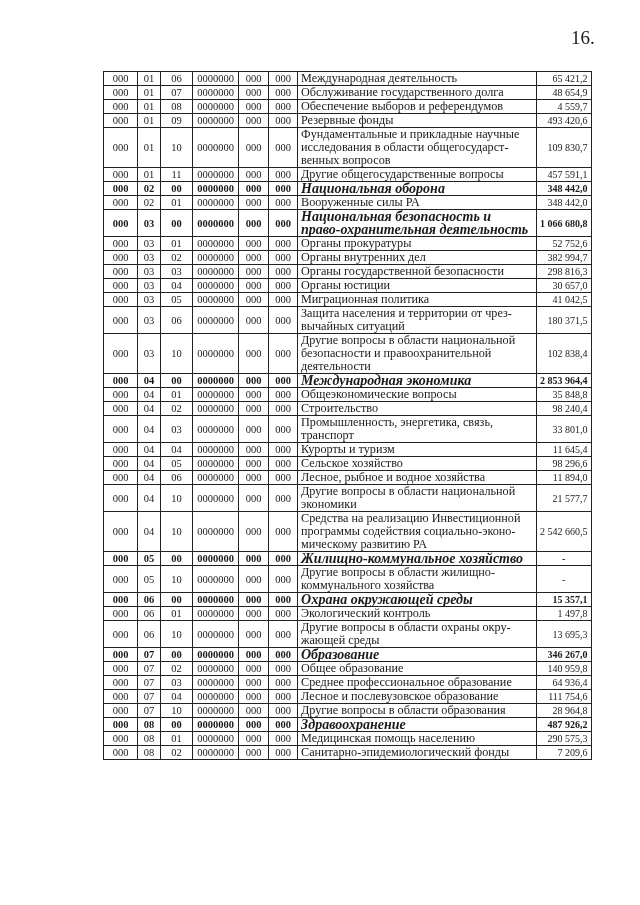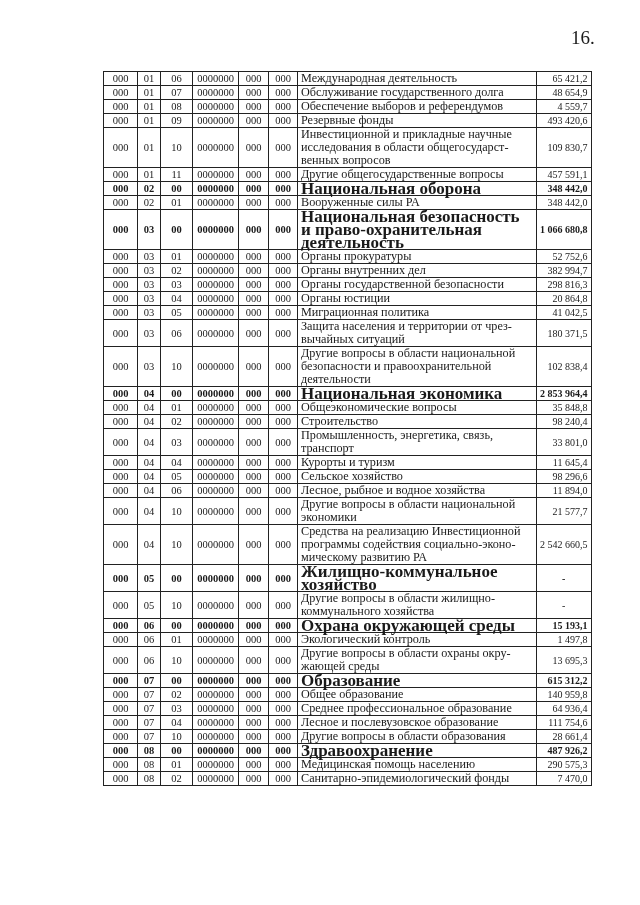--- a/index.html
+++ b/index.html
@@ -6,21 +6,21 @@
   body { width:640px; height:905px; position:relative; overflow:hidden;
          font-family:"Liberation Serif", serif; color:#1a1a1a; }
   .page-num { position:absolute; left:571px; top:27px; font-size:19px; }
   table.budget { position:absolute; left:103px; top:71px; border-collapse:collapse;
                  font-size:12.2px; line-height:13px; }
   table.budget td { border:1px solid #222; padding:0 3px; vertical-align:middle; height:13px; }
   td.c { text-align:center; font-size:10.5px; padding:0 2px; }
   td.name { text-align:left; }
   td.val { text-align:right; font-size:10px; padding-right:4px; white-space:nowrap;margin-left:35px; }
   tr.bold td { font-weight:bold; }
-  tr.bold td.name { font-size:17px; }
+  tr.bold td.name { font-size:14px;font-style:italic; }
   col.c1 { width:34px; } col.c2 { width:23px; } col.c3 { width:32px; }
   col.c4 { width:46px; } col.c5 { width:30px; } col.c6 { width:29px; }
   col.c7 { width:239px; } col.c8 { width:47px; }
   td.center { text-align:center; }
 </style>
 </head>
 <body>
 
 <div class="page-num">16.</div>
 
@@ -76,21 +76,21 @@
         <td class="name">Резервные фонды</td>
         <td class="val">493 420,6</td>
       </tr>
       <tr>
         <td class="c">000</td>
         <td class="c">01</td>
         <td class="c">10</td>
         <td class="c">0000000</td>
         <td class="c">000</td>
         <td class="c">000</td>
-        <td class="name">Инвестиционной и прикладные научные исследования в области общегосударст-венных вопросов</td>
+        <td class="name">Фундаментальные и прикладные научные исследования в области общегосударст-венных вопросов</td>
         <td class="val">109 830,7</td>
       </tr>
       <tr>
         <td class="c">000</td>
         <td class="c">01</td>
         <td class="c">11</td>
         <td class="c">0000000</td>
         <td class="c">000</td>
         <td class="c">000</td>
         <td class="name">Другие общегосударственные вопросы</td>
@@ -157,21 +157,21 @@
         <td class="val">298 816,3</td>
       </tr>
       <tr>
         <td class="c">000</td>
         <td class="c">03</td>
         <td class="c">04</td>
         <td class="c">0000000</td>
         <td class="c">000</td>
         <td class="c">000</td>
         <td class="name">Органы юстиции</td>
-        <td class="val">20 864,8</td>
+        <td class="val">30 657,0</td>
       </tr>
       <tr>
         <td class="c">000</td>
         <td class="c">03</td>
         <td class="c">05</td>
         <td class="c">0000000</td>
         <td class="c">000</td>
         <td class="c">000</td>
         <td class="name">Миграционная политика</td>
         <td class="val">41 042,5</td>
@@ -196,21 +196,21 @@
         <td class="name">Другие вопросы в области национальной безопасности и правоохранительной деятельности</td>
         <td class="val">102 838,4</td>
       </tr>
       <tr class="bold">
         <td class="c">000</td>
         <td class="c">04</td>
         <td class="c">00</td>
         <td class="c">0000000</td>
         <td class="c">000</td>
         <td class="c">000</td>
-        <td class="name">Национальная экономика</td>
+        <td class="name">Международная экономика</td>
         <td class="val">2 853 964,4</td>
       </tr>
       <tr>
         <td class="c">000</td>
         <td class="c">04</td>
         <td class="c">01</td>
         <td class="c">0000000</td>
         <td class="c">000</td>
         <td class="c">000</td>
         <td class="name">Общеэкономические вопросы</td>
@@ -307,21 +307,21 @@
         <td class="val center">-</td>
       </tr>
       <tr class="bold">
         <td class="c">000</td>
         <td class="c">06</td>
         <td class="c">00</td>
         <td class="c">0000000</td>
         <td class="c">000</td>
         <td class="c">000</td>
         <td class="name">Охрана окружающей среды</td>
-        <td class="val">15 193,1</td>
+        <td class="val">15 357,1</td>
       </tr>
       <tr>
         <td class="c">000</td>
         <td class="c">06</td>
         <td class="c">01</td>
         <td class="c">0000000</td>
         <td class="c">000</td>
         <td class="c">000</td>
         <td class="name">Экологический контроль</td>
         <td class="val">1 497,8</td>
@@ -337,21 +337,21 @@
         <td class="val">13 695,3</td>
       </tr>
       <tr class="bold">
         <td class="c">000</td>
         <td class="c">07</td>
         <td class="c">00</td>
         <td class="c">0000000</td>
         <td class="c">000</td>
         <td class="c">000</td>
         <td class="name">Образование</td>
-        <td class="val">615 312,2</td>
+        <td class="val">346 267,0</td>
       </tr>
       <tr>
         <td class="c">000</td>
         <td class="c">07</td>
         <td class="c">02</td>
         <td class="c">0000000</td>
         <td class="c">000</td>
         <td class="c">000</td>
         <td class="name">Общее образование</td>
         <td class="val">140 959,8</td>
@@ -377,21 +377,21 @@
         <td class="val">111 754,6</td>
       </tr>
       <tr>
         <td class="c">000</td>
         <td class="c">07</td>
         <td class="c">10</td>
         <td class="c">0000000</td>
         <td class="c">000</td>
         <td class="c">000</td>
         <td class="name">Другие вопросы в области образования</td>
-        <td class="val">28 661,4</td>
+        <td class="val">28 964,8</td>
       </tr>
       <tr class="bold">
         <td class="c">000</td>
         <td class="c">08</td>
         <td class="c">00</td>
         <td class="c">0000000</td>
         <td class="c">000</td>
         <td class="c">000</td>
         <td class="name">Здравоохранение</td>
         <td class="val">487 926,2</td>
@@ -407,16 +407,16 @@
         <td class="val">290 575,3</td>
       </tr>
       <tr>
         <td class="c">000</td>
         <td class="c">08</td>
         <td class="c">02</td>
         <td class="c">0000000</td>
         <td class="c">000</td>
         <td class="c">000</td>
         <td class="name">Санитарно-эпидемиологический фонды</td>
-        <td class="val">7 470,0</td>
+        <td class="val">7 209,6</td>
       </tr>
     </tbody>
 </table>
 
 </body></html>

